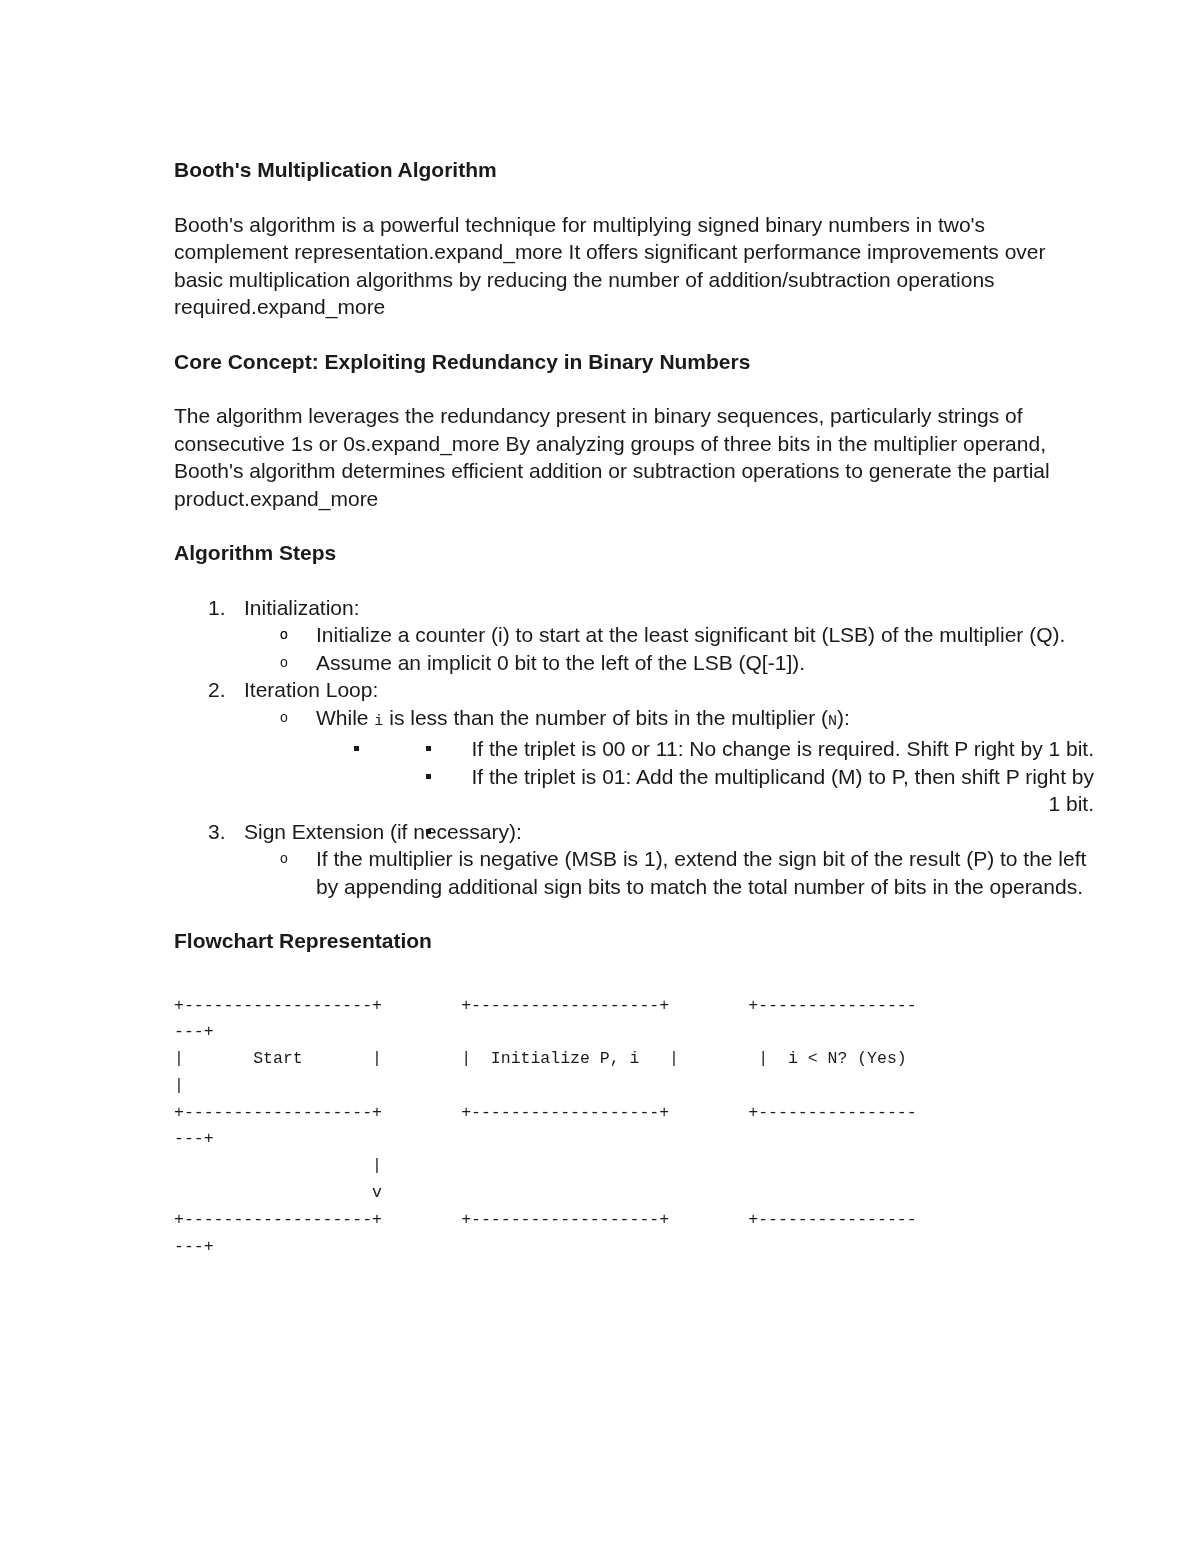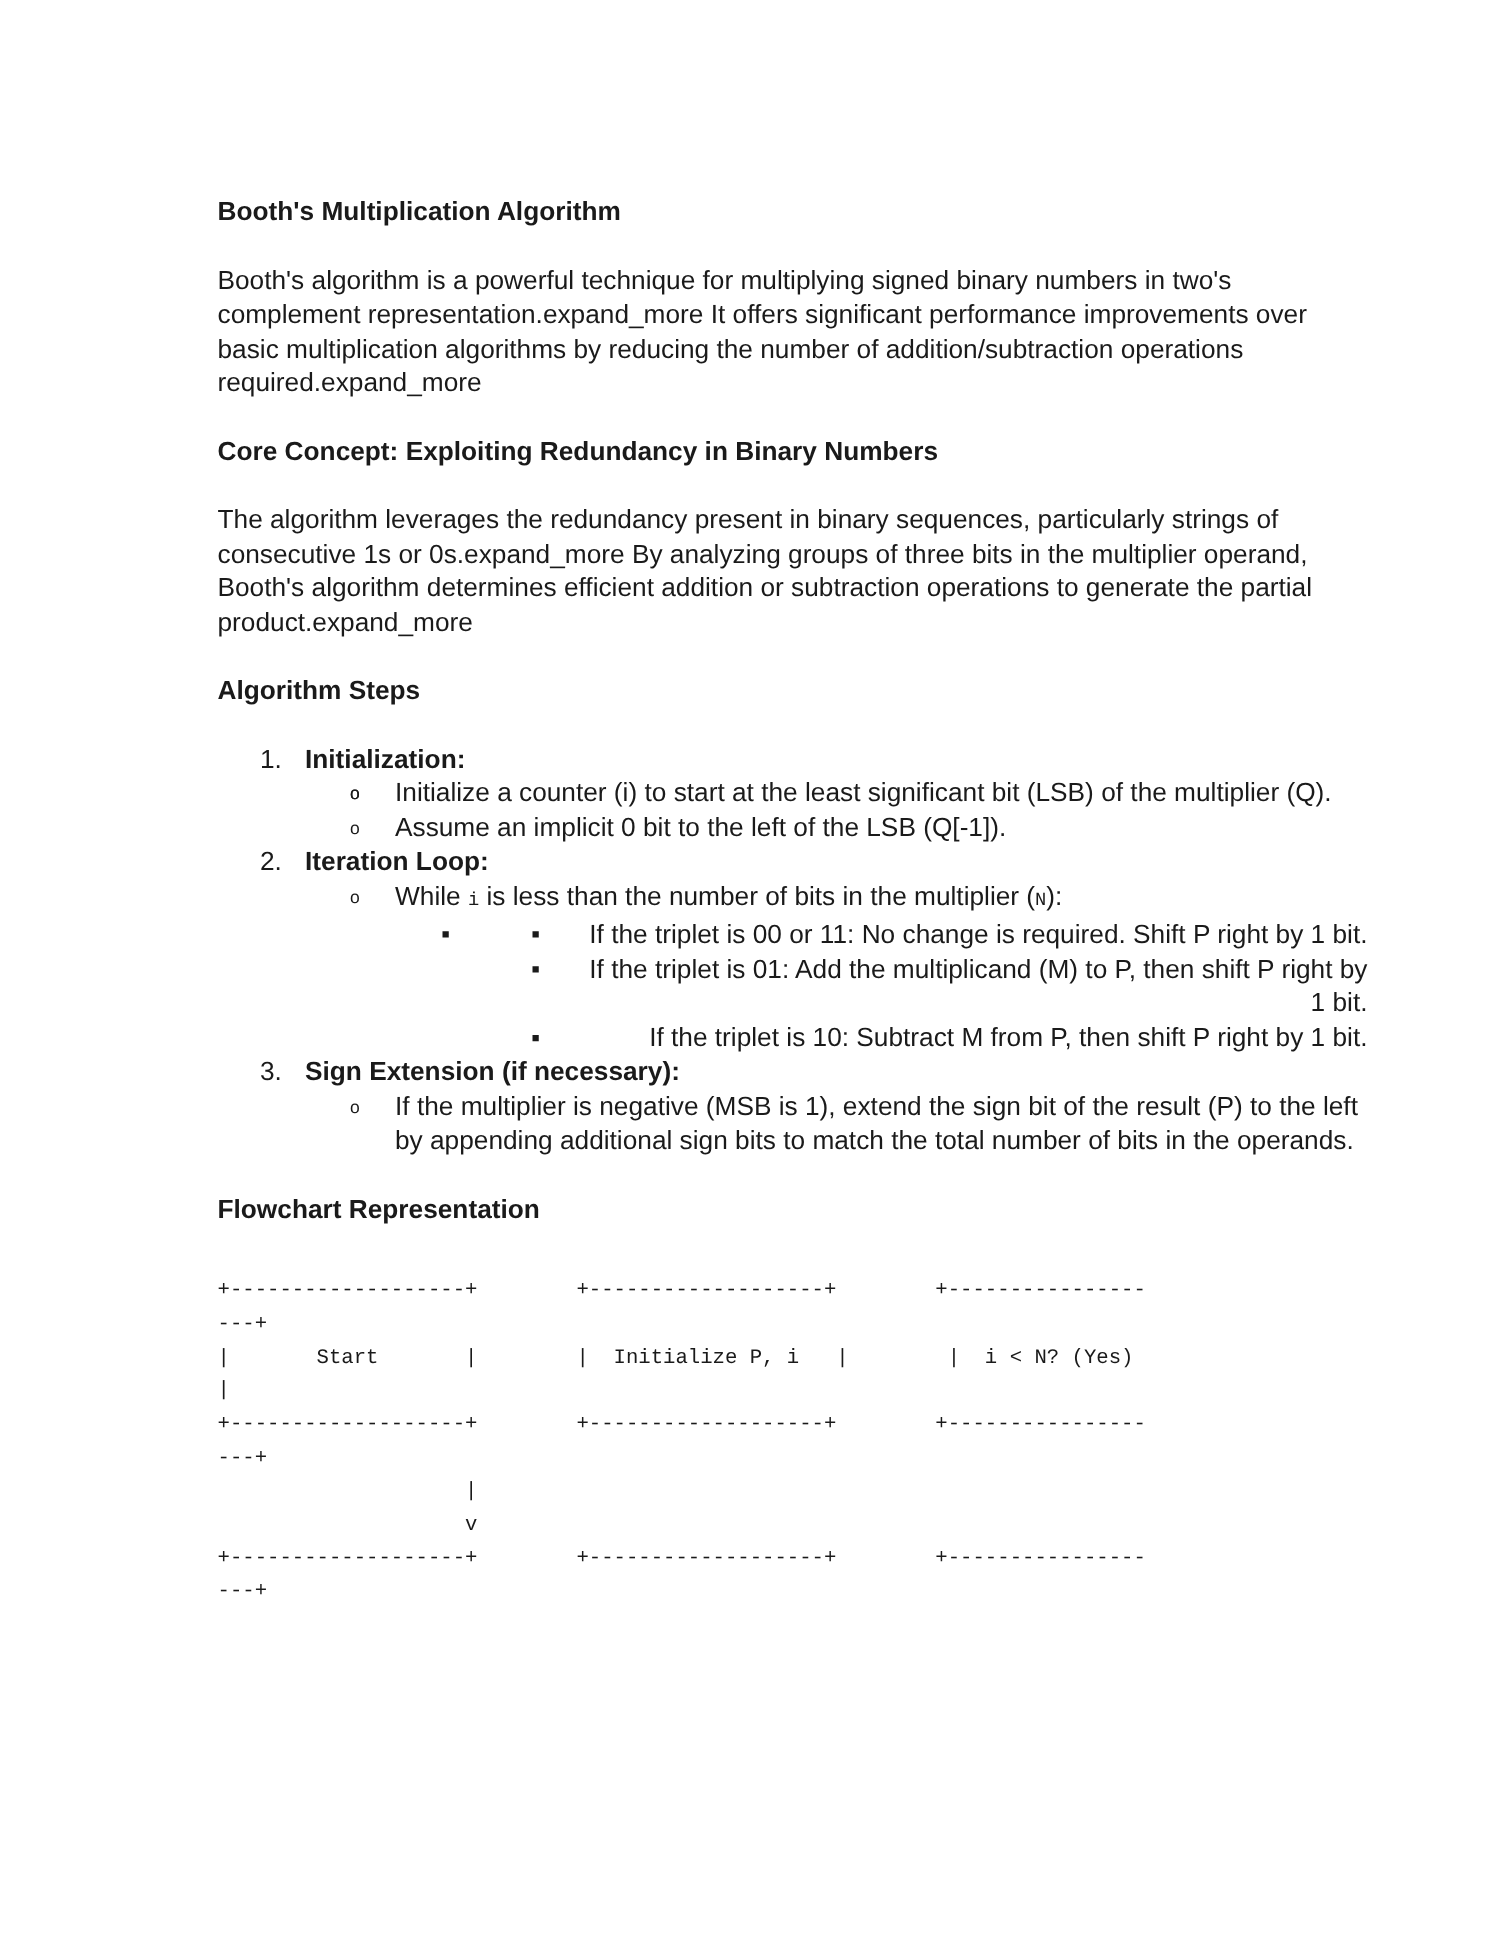--- a/index.html
+++ b/index.html
@@ -4,21 +4,21 @@
   <style>
     html, body { margin: 0; padding: 0; background: #ffffff; }
     body { width: 1200px; height: 1553px; position: relative; overflow: hidden; color: #1a1a1a; }
     .page { position: absolute; left: 142px; top: 156px; width: 920px; font-family: "Liberation Sans", sans-serif; font-size: 21px; line-height: 27.5px; margin-left: 32px; }
     h2 { font-family: "Liberation Sans", sans-serif; font-weight: bold; font-size: 21px; margin: 0; line-height: 27.5px; }
     p { margin: 0; }
     .mt27 { margin-top: 27px; }
     ol.steps { margin: 27px 0 0 0; padding: 0 0 0 70px; list-style: none; }
     ol.steps > li { position: relative; }
     .num { position: absolute; left: -36px; }
-    .step-title { font-weight: bold; text-align: right; }
+    .step-title { font-weight: normal; text-align: right; }
     ul.sub { list-style: none; margin: 0; padding: 0 0 0 72px; }
     ul.sub > li { position: relative; }
     .b-circle { position: absolute; left: -36px; top: 0; font-size: 14px; }
     ul.sub2 { list-style: none; margin: 0; padding: 0 0 0 70px; }
     ul.sub2 > li { position: relative; }
     .b-square { position: absolute; left: -32px; top: 11px; width: 5px; height: 5px; background: #1a1a1a; }
     ul.sub3 { list-style: none; margin: 0; padding: 0 0 0 72px; text-align: right; }
     ul.sub3 > li { position: relative; }
     code { font-family: "Liberation Mono", monospace; font-size: 15px; }
     pre.flow { font-family: "Liberation Mono", monospace; font-size: 16.5px; line-height: 26.8px; margin: 38px 0 0 0; white-space: pre; color: #1a1a1a; }
@@ -72,21 +72,20 @@
                 <li>
                   <span class="b-square"></span>
                   <span>If the triplet is 00 or 11: No change is required. Shift P right by 1 bit.</span>
                 </li>
                 <li>
                   <span class="b-square"></span>
                   <span>If the triplet is 01: Add the multiplicand (M) to P, then shift P right by 1 bit.</span>
                 </li>
                 <li>
                   <span class="b-square"></span>
-                  <span>If the triplet is 10: Subtract M from P, then shift P right by 1 bit.</span>
                 </li>
               </ul>
             </li>
           </ul>
         </li>
       </ul>
     </li>
 
     <li>
       <span class="num">3.</span>

